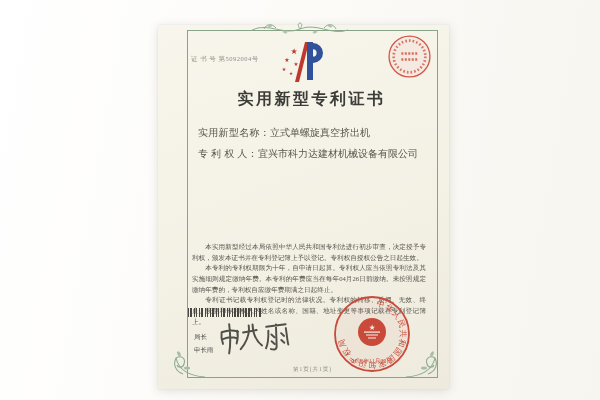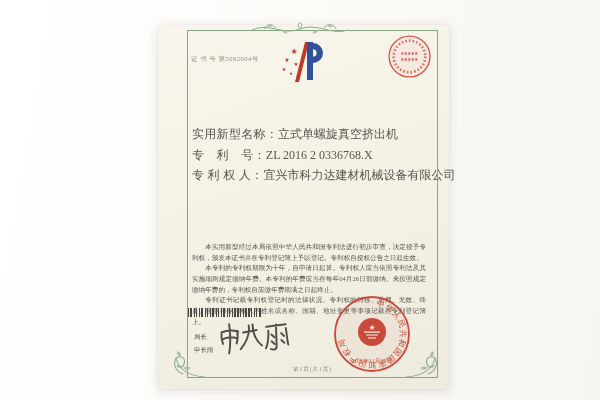--- a/index.html
+++ b/index.html
@@ -12,21 +12,21 @@
   .frame{position:absolute;left:29px;top:5px;right:11px;bottom:11px;
     border:1px solid #87a489;z-index:1;}
   .topswag{position:absolute;left:92px;top:-6px;width:100px;height:20px;z-index:2;}
   .certno{position:absolute;left:33px;top:30px;font-size:6.5px;color:#8a9089;
     letter-spacing:.5px;z-index:2;white-space:nowrap;}
   .logo{position:absolute;left:121px;top:15px;width:48px;height:44px;z-index:2;}
   .sealTR{position:absolute;left:228px;top:8px;width:47px;height:47px;z-index:3;}
   .title{position:absolute;left:20px;right:4px;top:64px;text-align:center;
     font-size:16px;font-weight:bold;color:#3c3c38;letter-spacing:2.5px;z-index:2;white-space:nowrap;}
   .fields{position:absolute;left:34px;right:14px;top:101px;z-index:2;}
-  .fieldrow{height:20.6px;font-size:12px;color:#56554d;white-space:nowrap;}
+  .fieldrow{height:20.6px;font-size:10px;color:#56554d;white-space:nowrap;margin-left:6px;}
   .fieldrow .lbl{letter-spacing:.3px;}
   .bodytext{position:absolute;left:34px;right:23px;top:217px;z-index:2;
     font-size:6.6px;line-height:1.62;color:#56554d;text-align:justify;}
   .bodytext p{margin:0;text-indent:2em;}
   .barcode{position:absolute;left:30px;top:283px;width:74px;height:9px;z-index:2;
     background:repeating-linear-gradient(90deg,#474640 0 1px,transparent 1px 2px,#474640 2px 3.5px,transparent 3.5px 5.5px);}
   .signoff{position:absolute;left:36px;top:305px;z-index:2;font-size:6.5px;
     line-height:13px;color:#52524c;}
   .autograph{position:absolute;left:58px;top:294px;width:74px;height:38px;z-index:3;
     transform:rotate(-2deg);}
@@ -75,27 +75,25 @@
       <path d="M34,3 a10,10 0 0 1 0,20 v-6.5 a3.6,3.6 0 0 0 0,-7.2 z" fill="#31519b"></path>
     </svg>
 
     <svg class="sealTR" viewBox="0 0 46 46">
       <circle cx="23" cy="23" r="20" fill="rgba(214,84,70,.05)" stroke="#d25848" stroke-width="1.3"></circle>
       <circle cx="23" cy="23" r="15.5" fill="none" stroke="#d25848" stroke-width="2.6" stroke-dasharray="1.6 2" opacity=".8"></circle>
       <line x1="15" y1="20" x2="31" y2="20" stroke="#d25848" stroke-width="2.4" stroke-dasharray="2 1.4" opacity=".85"></line>
       <line x1="15" y1="26" x2="31" y2="26" stroke="#d25848" stroke-width="2.4" stroke-dasharray="2 1.4" opacity=".85"></line>
     </svg>
 
+    <div class="title">实用新型专利证书</div>
 
     <div class="fields">
       <div class="fieldrow">
         <span class="lbl">实用新型名称：</span><span class="val">立式单螺旋真空挤出机</span>
-      </div>
-      <div class="fieldrow">
-        <span class="lbl">专　利　号：</span><span class="val">ZL 2016 2 0336768.X</span>
       </div>
       <div class="fieldrow">
         <span class="lbl">专 利 权 人：</span><span class="val">宜兴市科力达建材机械设备有限公司</span>
       </div>
     </div>
 
     <div class="bodytext">
       <p>本实用新型经过本局依照中华人民共和国专利法进行初步审查，决定授予专利权，颁发本证书并在专利登记簿上予以登记。专利权自授权公告之日起生效。</p>
       <p>本专利的专利权期限为十年，自申请日起算。专利权人应当依照专利法及其实施细则规定缴纳年费。本专利的年费应当在每年04月26日前缴纳。未按照规定缴纳年费的，专利权自应缴年费期满之日起终止。</p>
       <p>专利证书记载专利权登记时的法律状况。专利权的转移、质押、无效、终止、恢复和专利权人的姓名或名称、国籍、地址变更等事项记载在专利登记簿上。</p>

